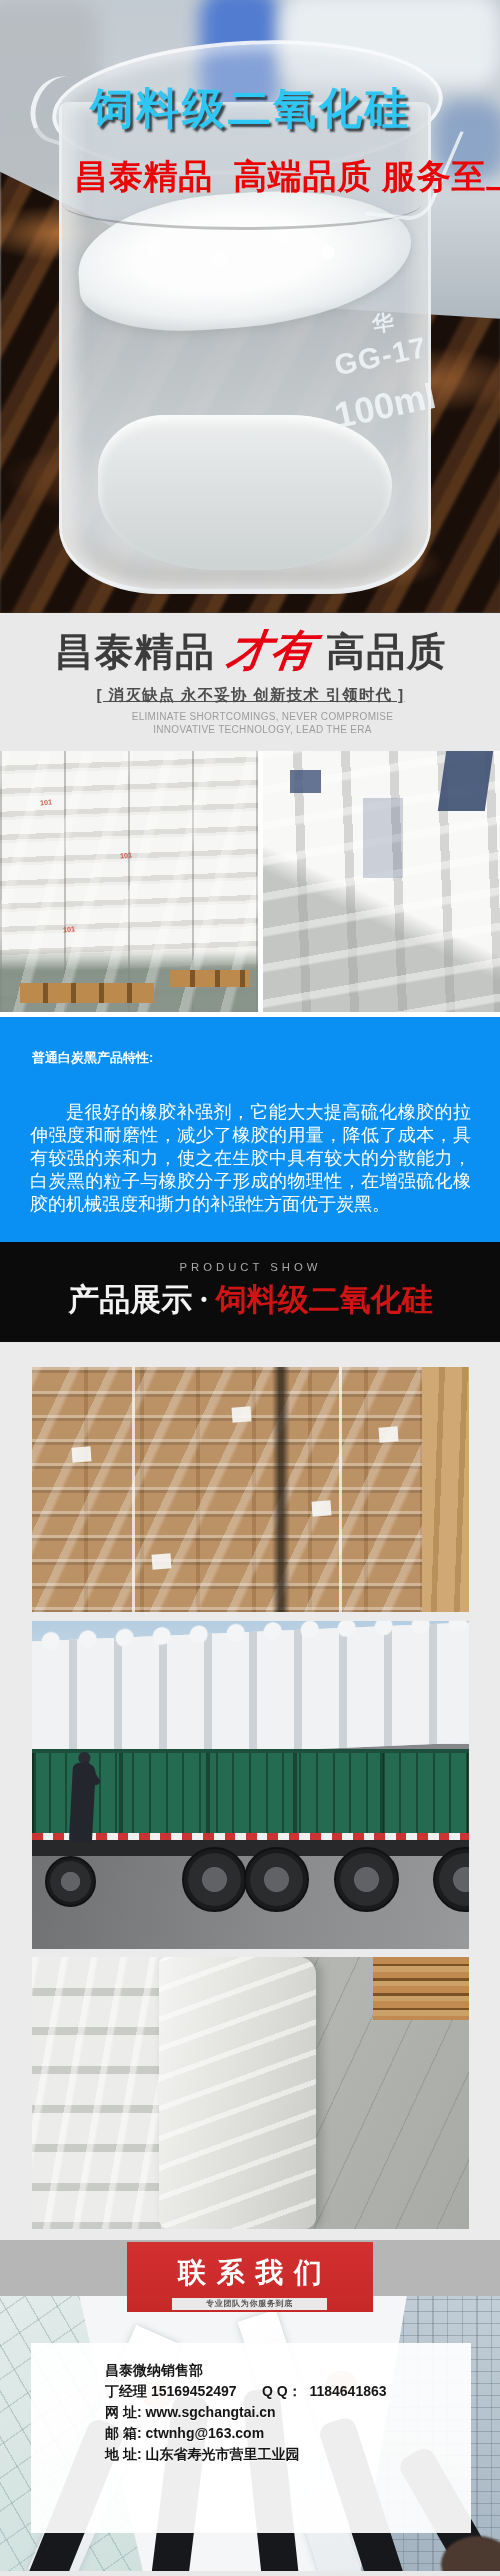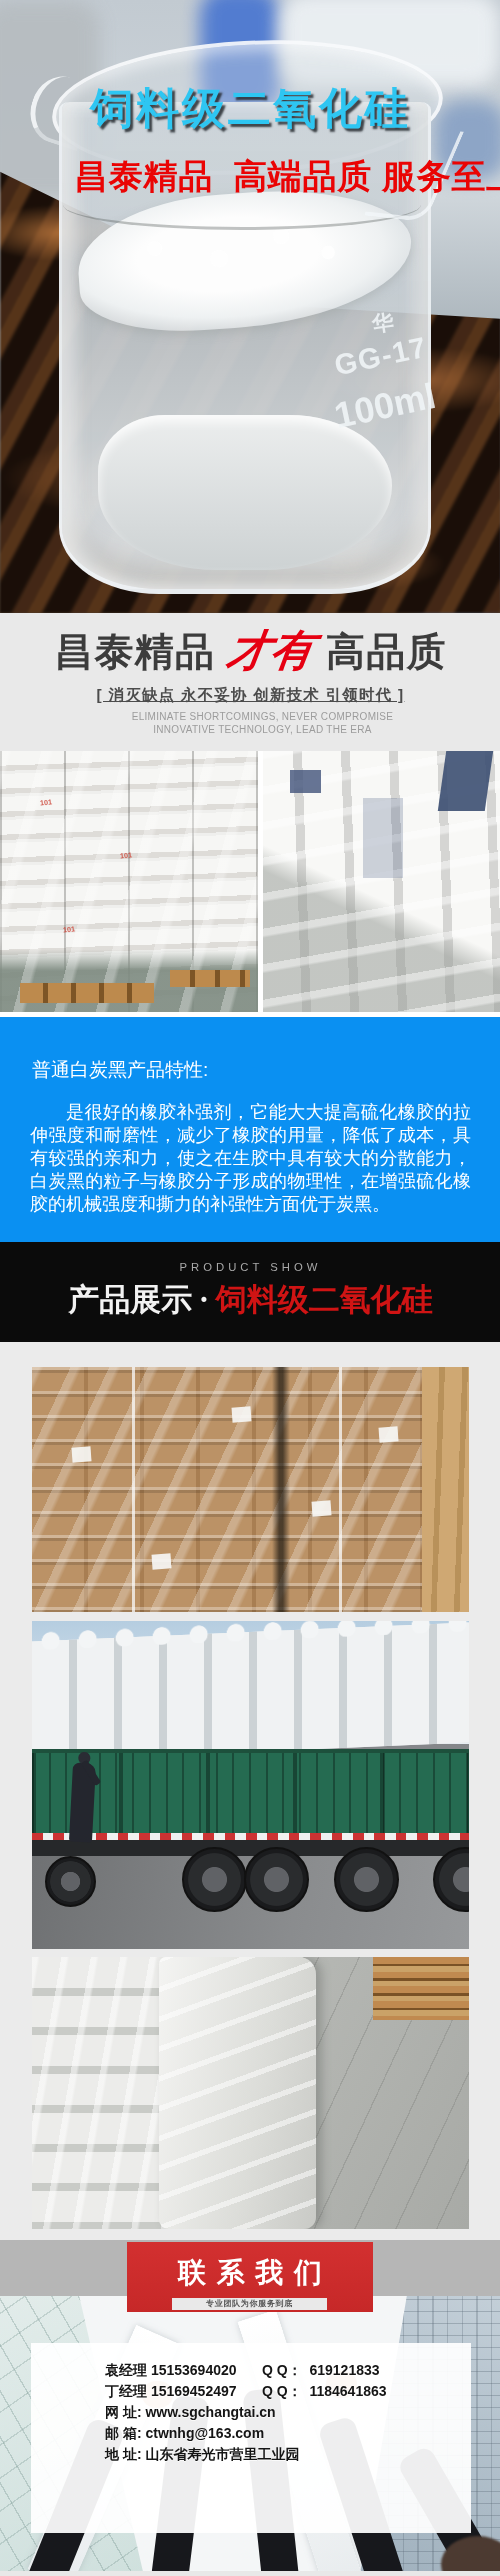--- a/index.html
+++ b/index.html
@@ -99,21 +99,21 @@
       repeating-linear-gradient(88deg,#f8f8f6 0 39px,#d5d5d3 39px 48px),#f0f0ee;}
   .photoB::before{content:"";position:absolute;inset:0;
       background:repeating-linear-gradient(170deg,rgba(255,255,255,.45) 0 6.7px,transparent 9.3px 35px);}
   .navy1{position:absolute;right:12px;top:0;width:47px;height:60px;background:#3c4f72;transform:skewX(-8deg);opacity:.9;}
   .navy2{position:absolute;left:27px;top:18.7px;width:31px;height:23px;background:#41537a;opacity:.8;}
   .navy3{position:absolute;left:100px;top:47px;width:40px;height:80px;background:#45597e;opacity:.25;}
 
   
   .white-gap{position:absolute;top:1012px;left:0;width:501px;height:4.7px;background:#fff;}
   .features{position:absolute;top:1017px;left:0;width:501px;height:225px;background:#0a90f2;color:#fff;}
-  .f-head{position:absolute;left:32px;top:40px;font-size:19px;font-weight:400;}
+  .f-head{position:absolute;left:32px;top:32px;font-size:13px;font-weight:700;}
   .f-para{position:absolute;left:30px;top:84px;width:441px;font-size:18px;line-height:23px;
       text-indent:2em;text-align:justify;font-weight:500;}
 
   
   .pshow{position:absolute;top:1242px;left:0;width:501px;height:100px;background:#0b0b0b;text-align:center;}
   .ps-eyebrow{position:absolute;top:18.7px;left:0;width:501px;font-size:11.3px;letter-spacing:4px;color:#a9a9a9;font-weight:500;}
   .ps-title{position:absolute;top:37px;left:0;width:501px;font-size:31px;font-weight:700;
       font-family:"Liberation Serif","DejaVu Serif",serif;color:#f2f2f2;}
   .ps-red{color:#d01414;}
   .ps-sep{margin:0 6.7px;color:#f2f2f2;}
@@ -336,22 +336,21 @@
     <div class="arm a2"></div>
     <div class="arm a3"></div>
     <div class="arm a4"></div>
     <div class="arm a5"></div>
     <div class="fist fi1"></div>
     <div class="fist fi2"></div>
     <div class="hair"></div>
     <div class="panel">
       <div class="contact-block">
         <div class="c-row">
-          <span class="c-left pre">袁经理 15153694020</span>
-          <span class="c-right pre">Q Q：  619121833</span>
+          <span>昌泰微纳销售部</span>
         </div>
         <div class="c-row">
           <span class="c-left pre">丁经理 15169452497</span>
           <span class="c-right pre">Q Q：  1184641863</span>
         </div>
         <div class="c-row">
           <span class="c-left pre">网 址: www.sgchangtai.cn</span>
           <span class="c-right pre"></span>
         </div>
         <div class="c-row">

